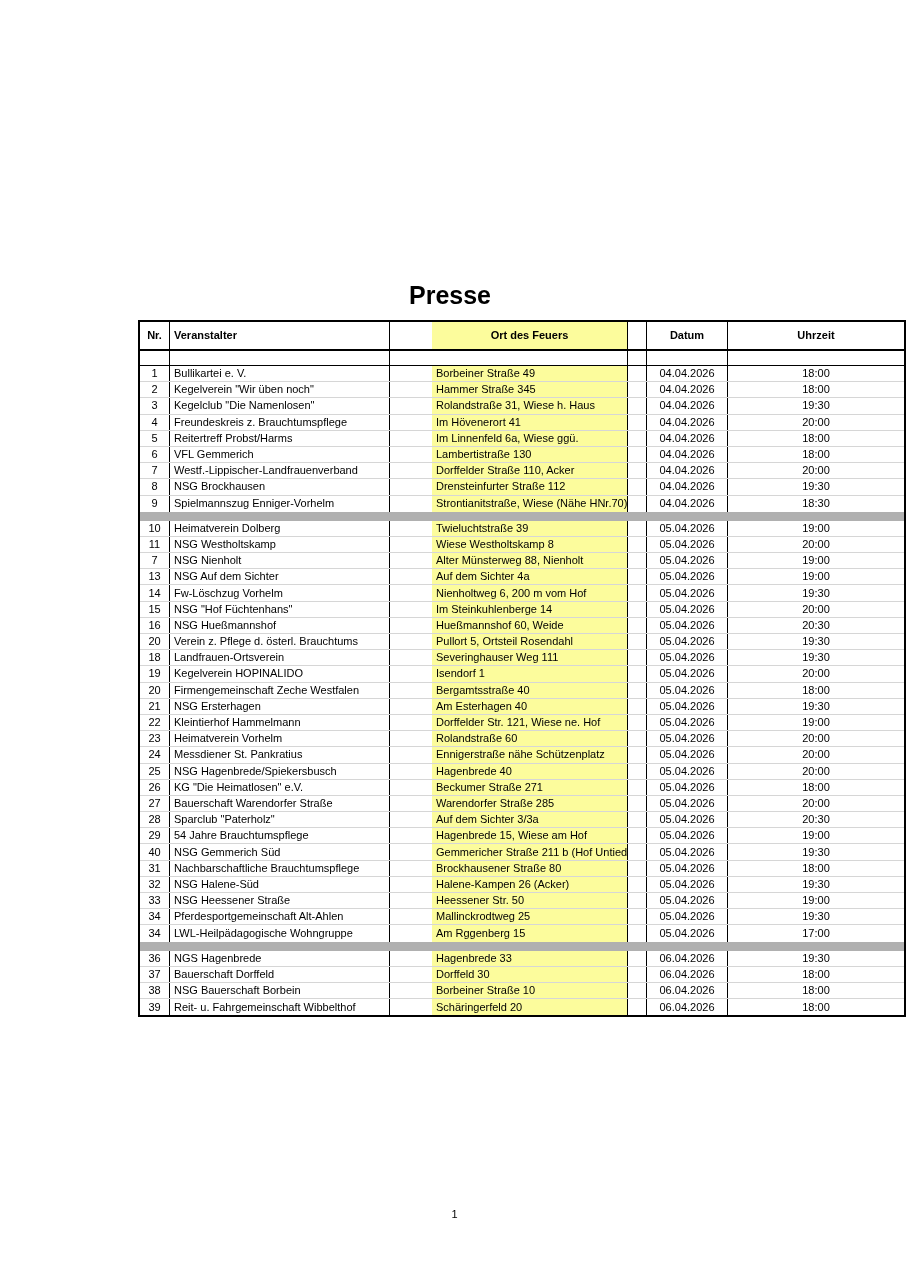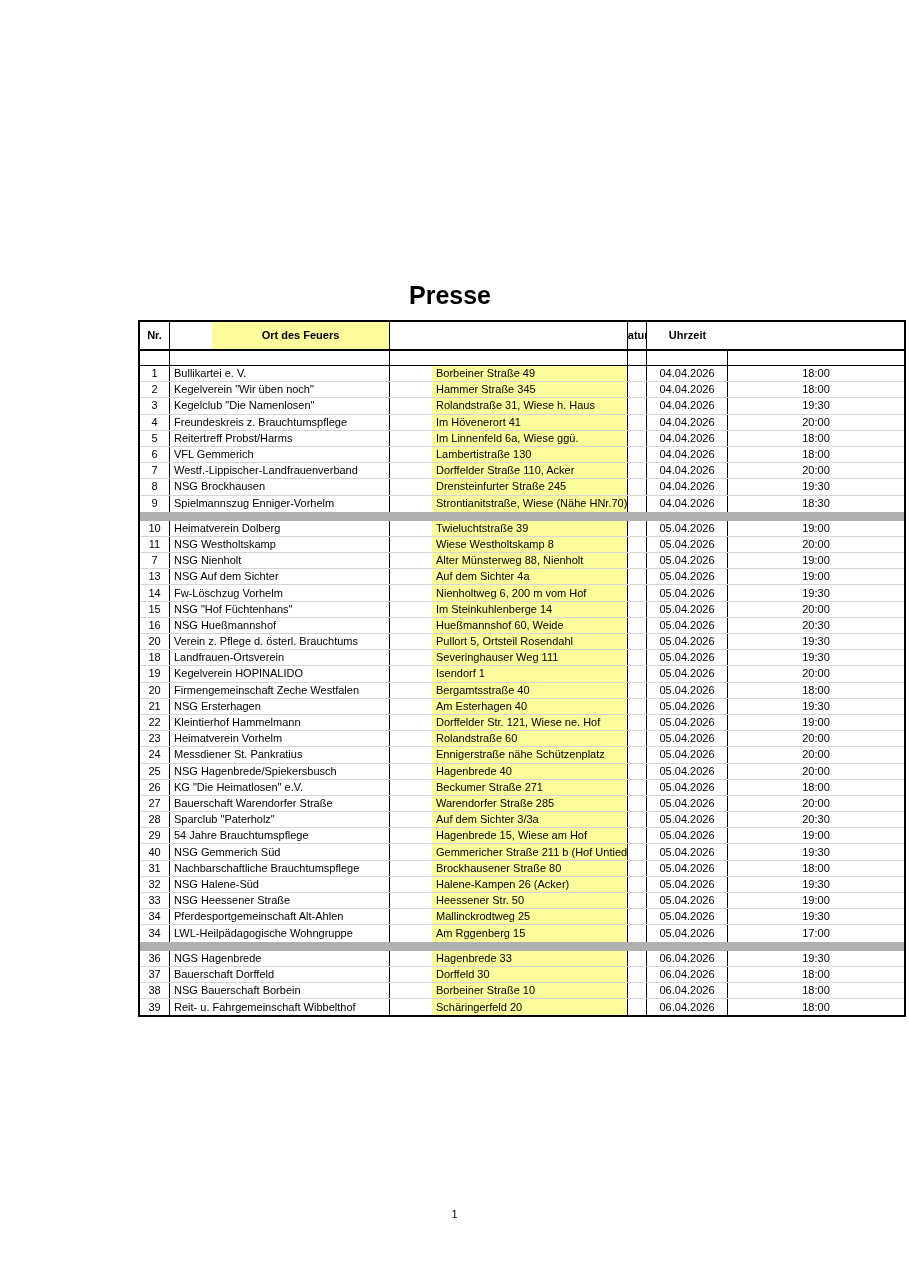--- a/index.html
+++ b/index.html
@@ -59,20 +59,21 @@
 
 <div class="sheet">
 
   <div class="title-line">
     <span class="doc-subtitle">Presse</span>
   </div>
 
   <div class="fire-table">
     <div class="row header">
       <div class="c nr">Nr.</div>
+      <div class="c ver">Veranstalter</div>
       <div class="c ort">Ort des Feuers</div>
       <div class="c sp"></div>
       <div class="c dat">Datum</div>
       <div class="c uhr">Uhrzeit</div>
     </div>
     <div class="row empty">
       <div class="c nr"></div>
       <div class="c ver"></div>
       <div class="c ort"></div>
       <div class="c sp"></div>
@@ -132,21 +133,21 @@
     <div class="c nr">7</div>
     <div class="c ver">Westf.-Lippischer-Landfrauenverband</div>
     <div class="c ort">Dorffelder Straße 110, Acker</div>
     <div class="c sp"></div>
     <div class="c dat">04.04.2026</div>
     <div class="c uhr">20:00</div>
   </div>
         <div class="row data">
     <div class="c nr">8</div>
     <div class="c ver">NSG Brockhausen</div>
-    <div class="c ort">Drensteinfurter Straße 245</div>
+    <div class="c ort">Drensteinfurter Straße 112</div>
     <div class="c sp"></div>
     <div class="c dat">04.04.2026</div>
     <div class="c uhr">19:30</div>
   </div>
         <div class="row data last-of-group">
     <div class="c nr">9</div>
     <div class="c ver">Spielmannszug Enniger-Vorhelm</div>
     <div class="c ort">Strontianitstraße, Wiese (Nähe HNr.70)</div>
     <div class="c sp"></div>
     <div class="c dat">04.04.2026</div>

